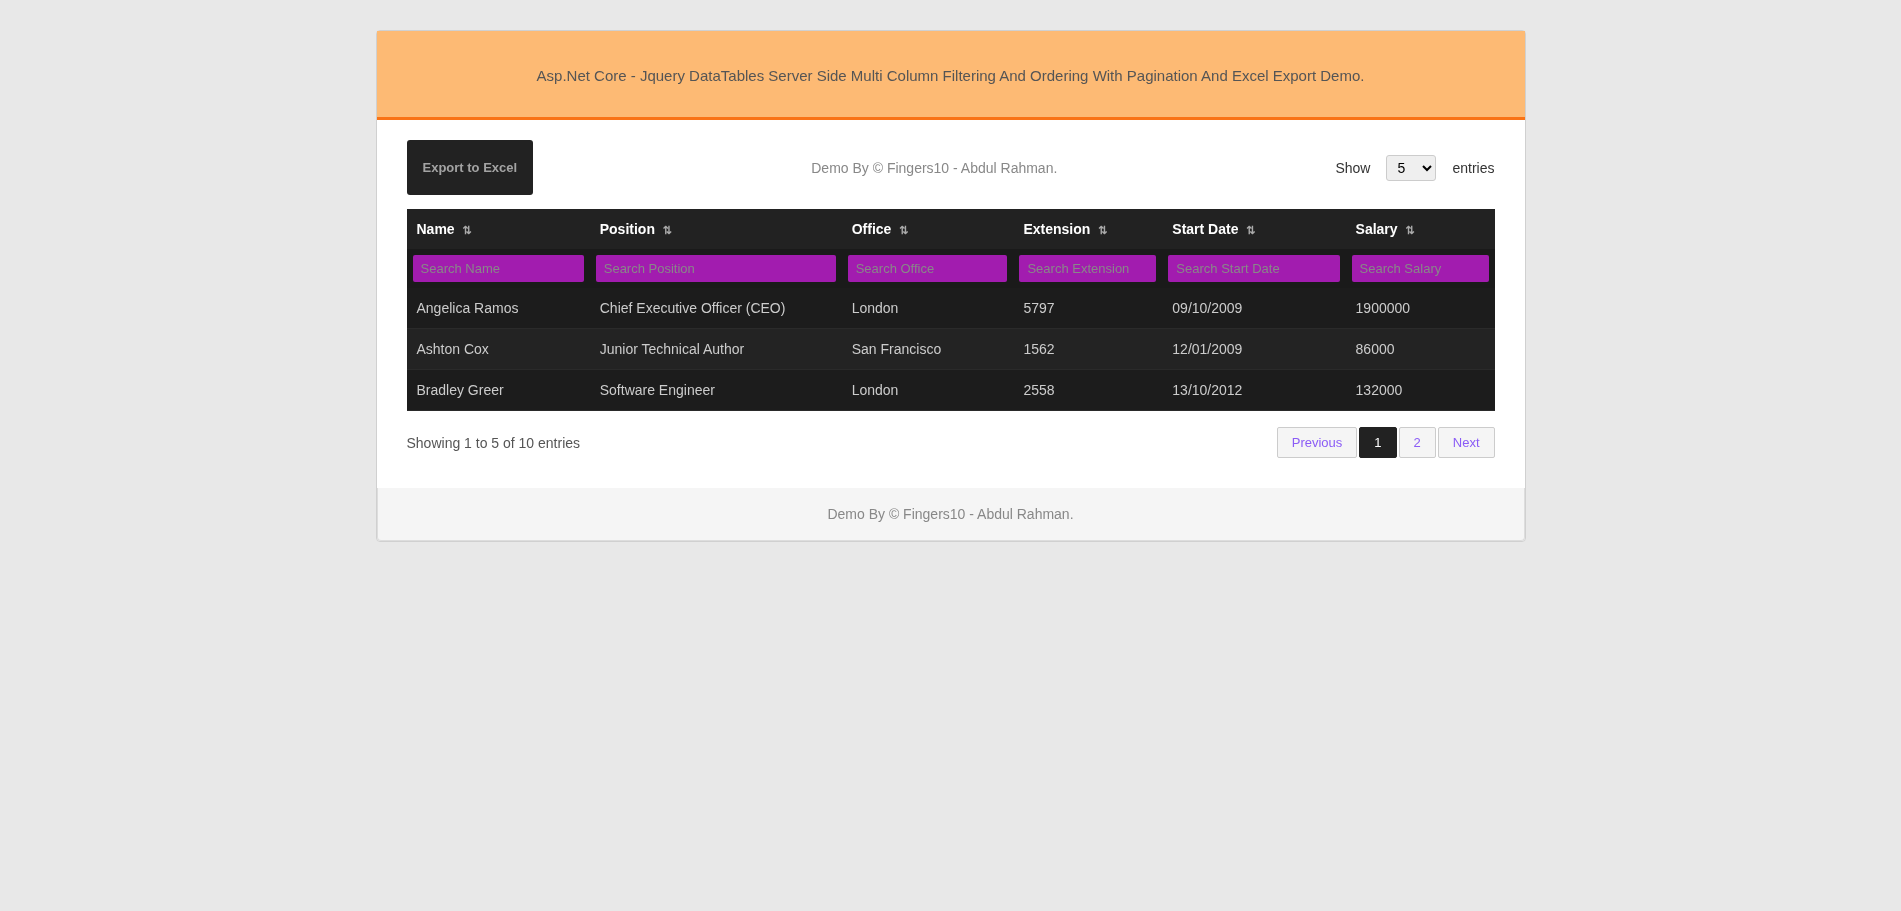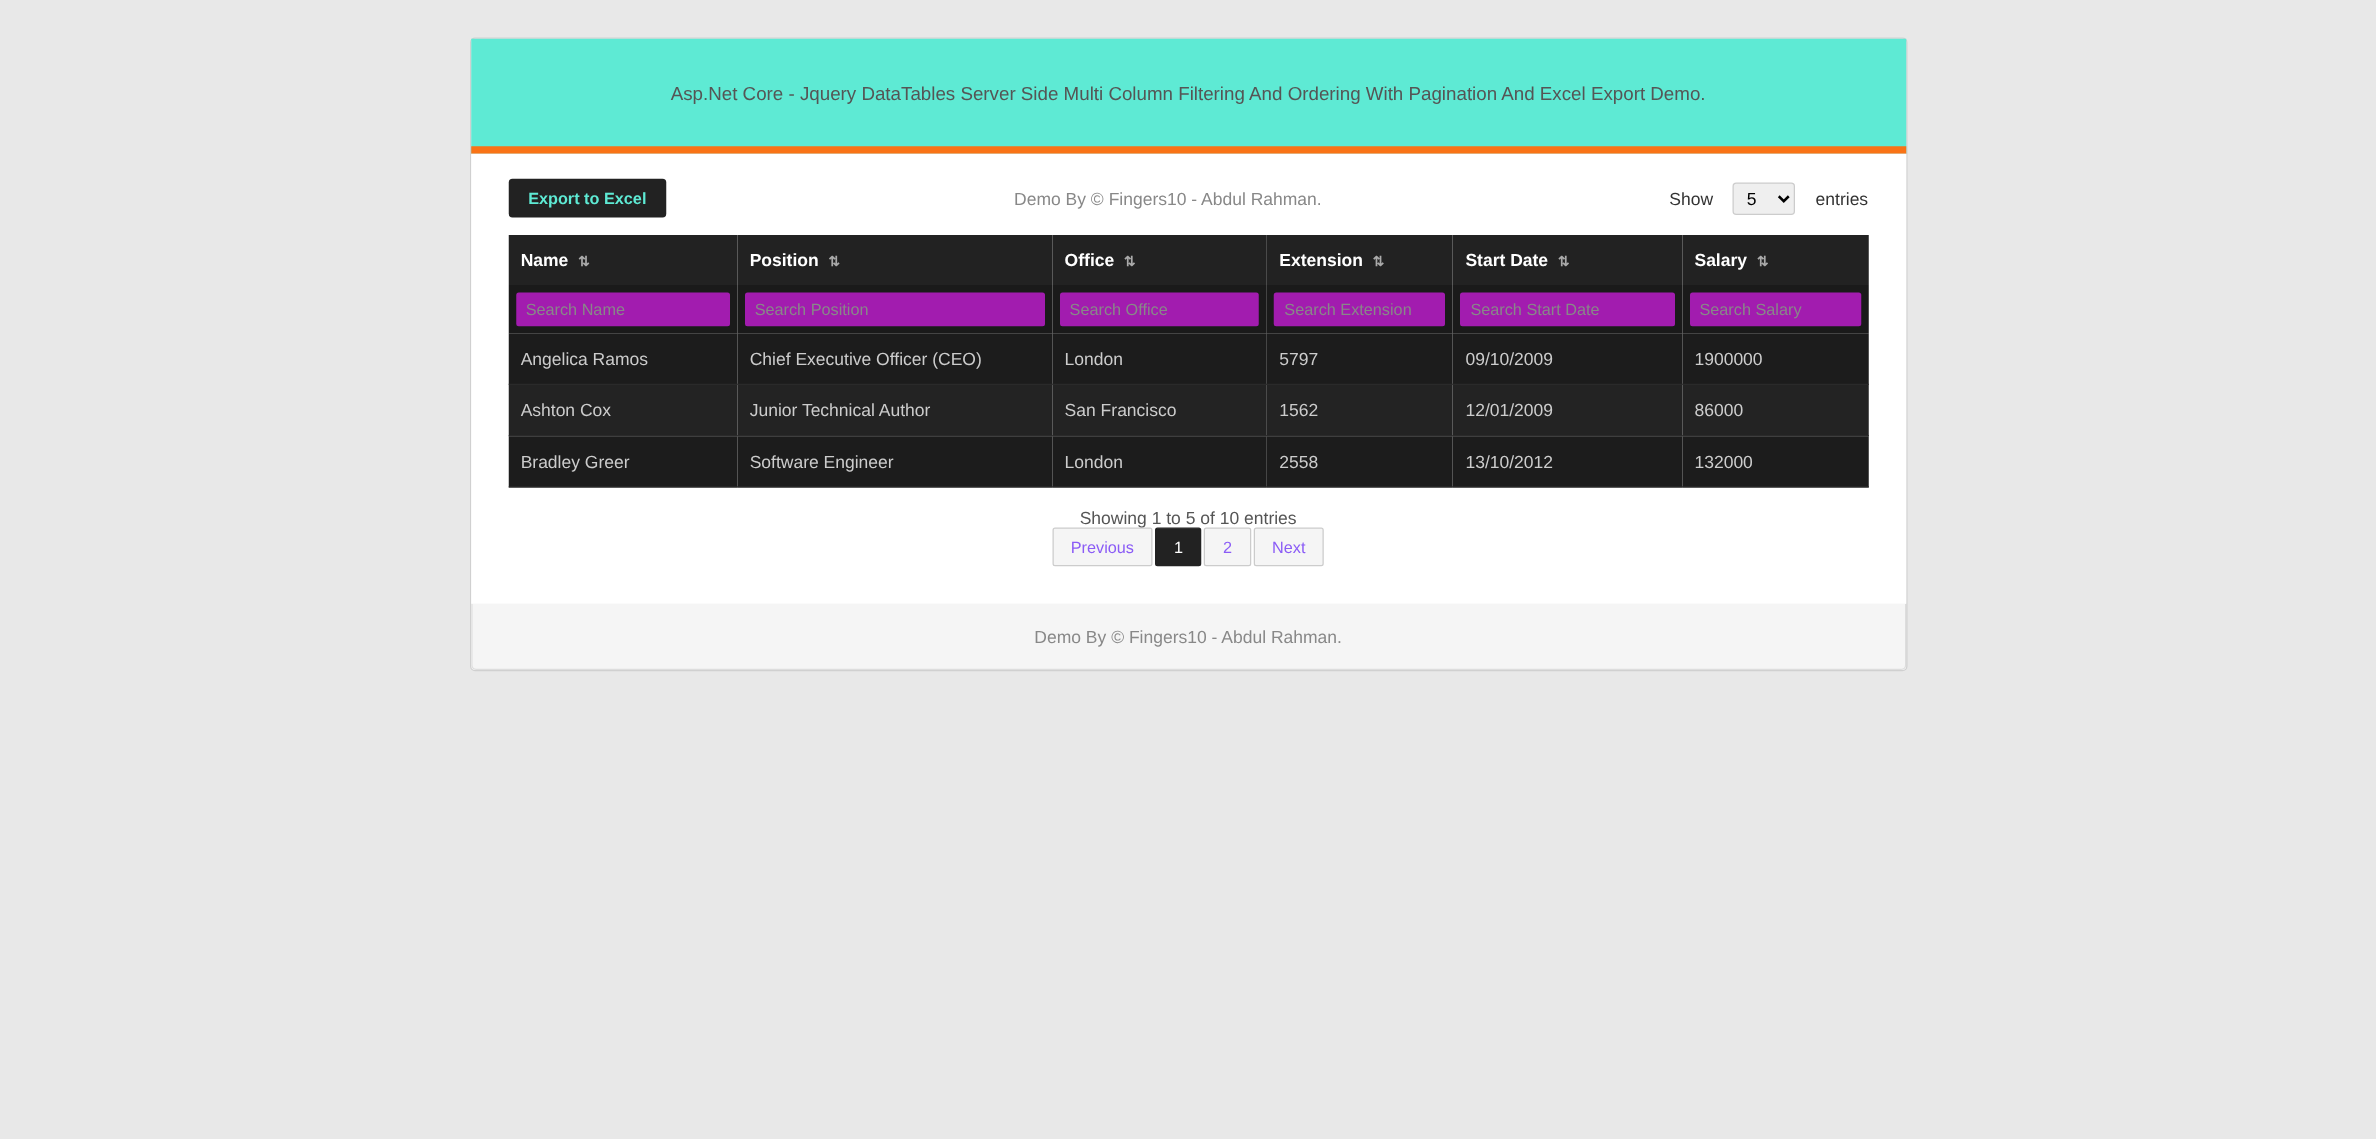--- a/index.html
+++ b/index.html
@@ -17,23 +17,23 @@
       padding: 18px 0 15px;
     }
     .toolbar {
       display: flex;
       align-items: center;
       justify-content: space-between;
       margin-bottom: 14px;
     }
     .export-btn {
       background: #222;
-      color: #5eead4;
+      color: #a3a3a3;
       border: none;
-      padding: 8px 16px;
+      padding: 20px 16px;
       border-radius: 3px;
       cursor: pointer;
       font-size: 13px;
       font-weight: bold;
     }
     .demo-text {
       color: #888;
       font-size: 14px;
       flex: 1;
       text-align: center;
@@ -100,21 +100,20 @@
     tbody td {
       padding: 12px 10px;
       color: #ccc;
       font-size: 14px;
     }
     .table-footer {
       display: flex;
       align-items: center;
       justify-content: space-between;
       margin-top: 16px;
-      flex-direction: column;
     }
     .showing-text {
       font-size: 14px;
       color: #555;
     }
     .pagination {
       display: flex;
       align-items: center;
       gap: 2px;
     }
@@ -148,21 +147,21 @@
       border-radius: 4px;
       margin: 30px auto;
       max-width: 1150px;
     }
   </style>
 </head>
 <body>
 
 <div class="outer-card">
 
-  <div style="background:#5eead4; padding: 18px 30px; border-bottom: 6px solid #f97316;">
+  <div style="background:#fdba74; padding: 18px 30px; border-bottom: 3px solid #f97316;">
     <div class="page-title">Asp.Net Core - Jquery DataTables Server Side Multi Column Filtering And Ordering With Pagination And Excel Export Demo.</div>
   </div>
 
   <div style="background:#fff; padding: 20px 30px 30px;">
 
     <div class="toolbar">
       <button class="export-btn">Export to Excel</button>
       <span class="demo-text">Demo By © Fingers10 - Abdul Rahman.</span>
       <div class="show-entries">
         <span>Show</span>

